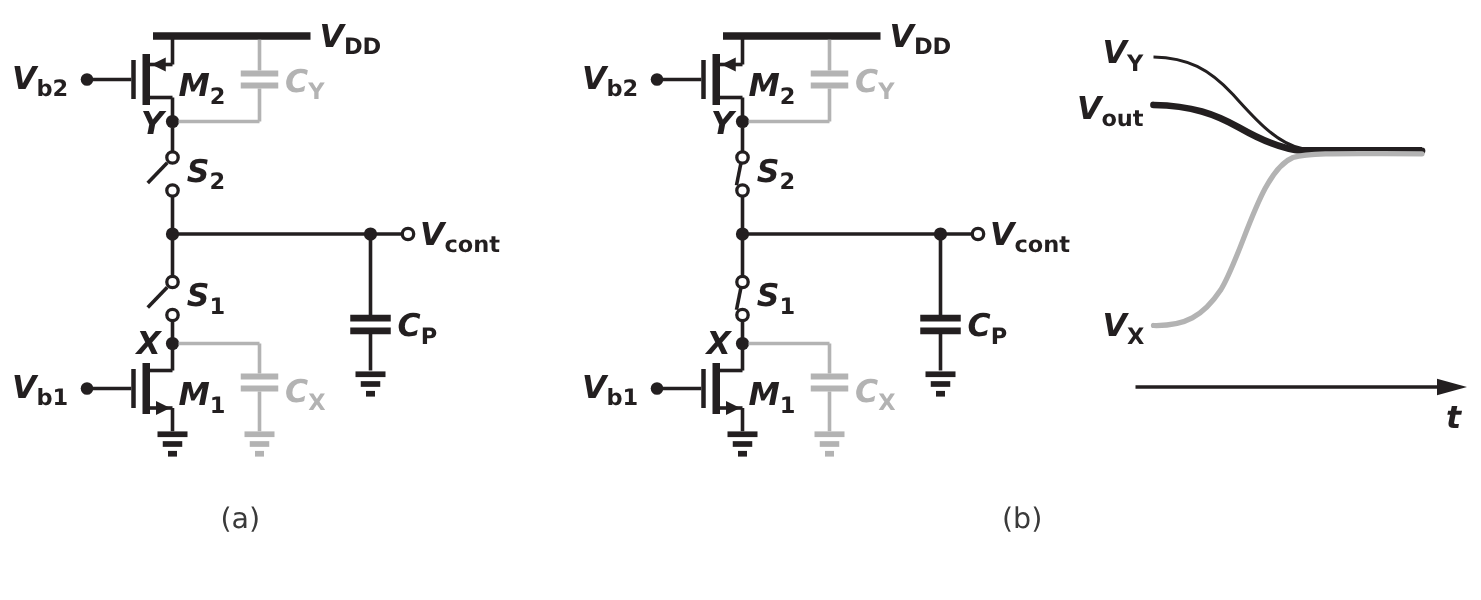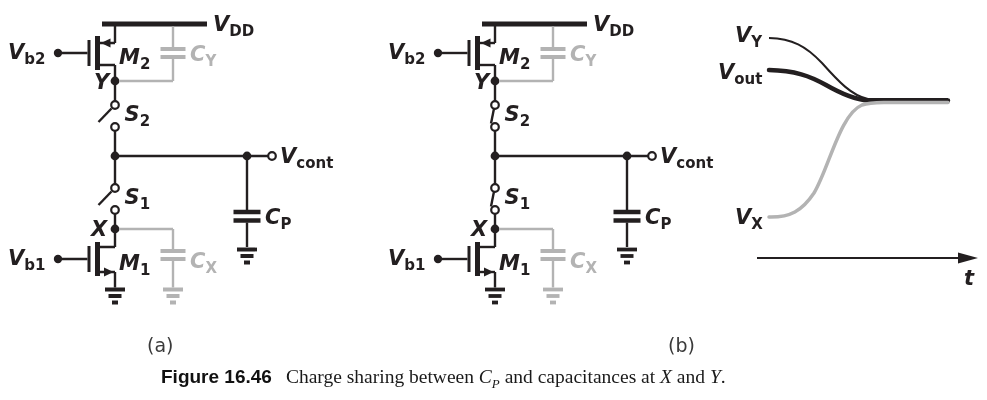--- a/index.html
+++ b/index.html
@@ -1,17 +1,17 @@
 <!DOCTYPE html>
 <html><head>
 <meta charset="utf-8">
 <style>
   html,body{margin:0;padding:0;background:#fff;}
   #fig{position:relative;width:987px;height:400px;background:#fff;overflow:hidden;
-       font-family:"DejaVu Sans",sans-serif;border-radius:19px;}
+       font-family:"DejaVu Sans",sans-serif;}
   svg{position:absolute;left:0;top:0;}
   
   .w{stroke:#231f20;stroke-width:2.4;fill:none;}
   .rail{stroke-width:5;}
   .gate{stroke-width:3;}
   .chan{stroke-width:5;}
   .plate{stroke-width:4.5;}
   .gplate{stroke-width:4;}
   .gnd{stroke-width:3.8;}
   .gray-s{stroke:#b3b3b3;}
@@ -253,14 +253,13 @@
 
     <text class="lbl" x="735" y="224"><tspan>V</tspan><tspan class="sub" dy="5">X</tspan></text>
     <path class="cv-gray" d="M 769 217 C 790 217.5 802 211 814 193 C 829 168 840 114 862 105 C 874 101.5 900 102.5 948 102.5"></path>
 
     <line class="axis" x1="757" y1="258" x2="959" y2="258"></line>
     <polygon class="tri" points="978,258 958,252.5 958,263.5"></polygon>
     <text class="lbl" x="964" y="285">t</text>
   </g>
 </svg>
 
-  <div class="caption"><span class="cap-label">Figure 16.46</span><span>Charge sharing between </span><span class="ivar">C</span><sub>P</sub><span> and capacitances at </span><span class="ivar">X</span><span> and </span><span class="ivar">Y</span><span>.</span></div>
 </div>
 
 </body></html>

